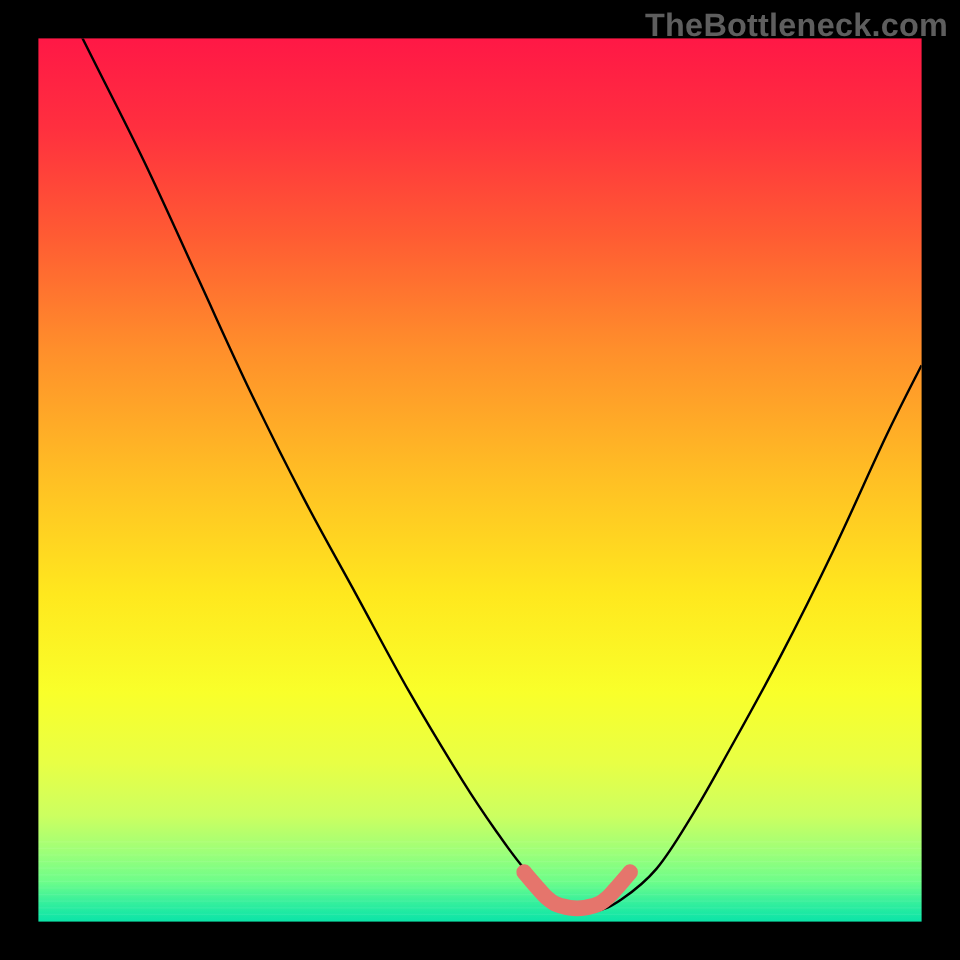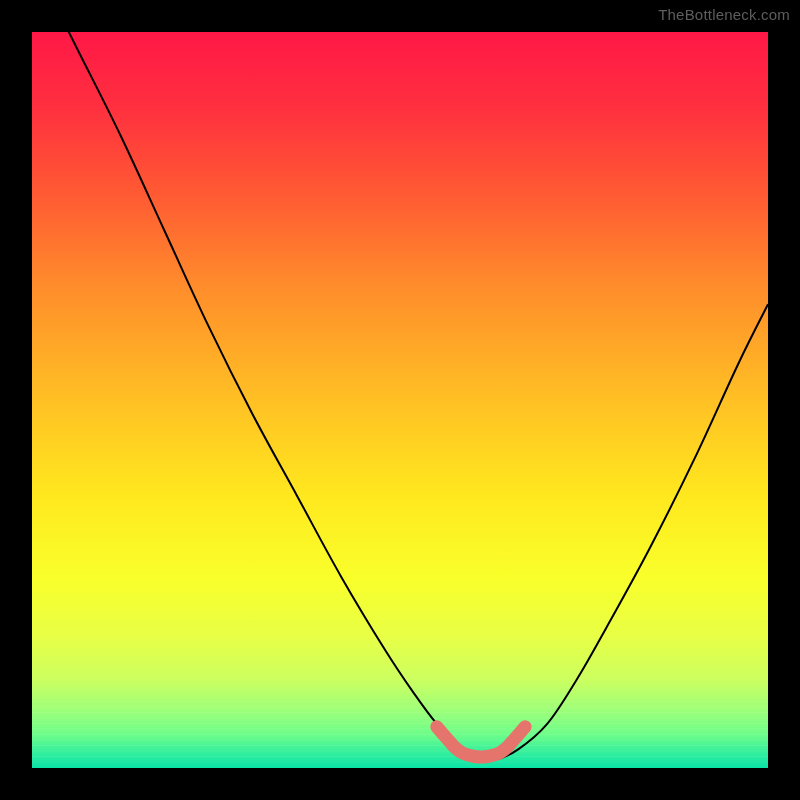--- a/index.html
+++ b/index.html
@@ -16,22 +16,22 @@
     top: 0;
     width: 800px;
     height: 800px;
     background: #000000;
   }
   .watermark {
     position: absolute;
     top: 6px;
     right: 10px;
     color: #5e5e5e;
-    font-size: 15px;
-    font-weight: 400;
+    font-size: 27px;
+    font-weight: 700;
     letter-spacing: 0.2px;
   }
   svg {
     display: block;
   }
 </style>
 </head>
 <body>
 
 <div class="frame">

